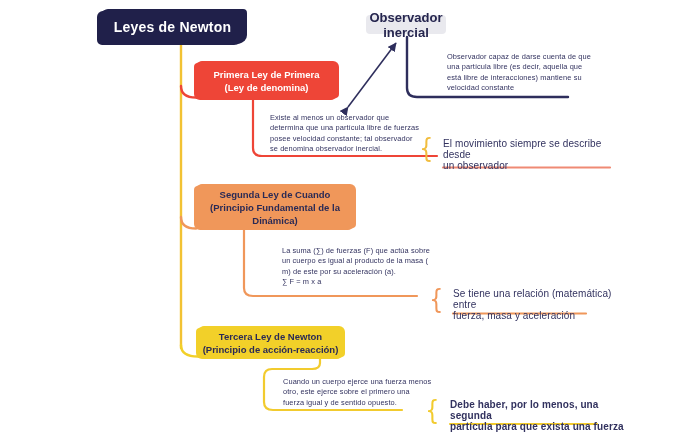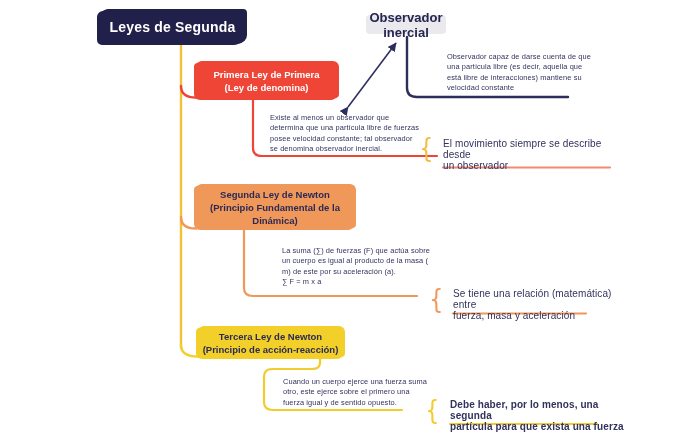--- a/index.html
+++ b/index.html
@@ -69,21 +69,21 @@
     <path d="M 407,37 L 407,88 Q 407,97 417,97 L 568,97" stroke="#2e2e5c" stroke-width="2.4" fill="none" stroke-linecap="round"></path>
 
     <path d="M 244,229 L 244,288 Q 244,296 253,296 L 417,296" stroke="#f0975a" stroke-width="2.2" fill="none" stroke-linecap="round"></path>
     <path d="M 453,313.5 L 586,313.5" stroke="#f0975a" stroke-width="2.2" fill="none" stroke-linecap="round"></path>
 
     <path d="M 320,358 L 320,363 Q 320,369 312,369 L 272,369 Q 264,369 264,377 L 264,402 Q 264,410 273,410 L 402,410" stroke="#f2cb2e" stroke-width="2.2" fill="none" stroke-linecap="round"></path>
     <path d="M 450,424 L 597,424" stroke="#f2cb2e" stroke-width="2.2" fill="none" stroke-linecap="round"></path>
   </svg>
 
   <div class="node title-node">
-    <span>Leyes de Segunda</span>
+    <span>Leyes de Newton</span>
   </div>
 
   <div class="node observer-node">
     <span>Observador inercial</span>
   </div>
   <div class="desc desc-observer">Observador capaz de darse cuenta de que
 una partícula libre (es decir, aquella que
 está libre de interacciones) mantiene su
 velocidad constante</div>
 
@@ -93,36 +93,36 @@
   </div>
   <div class="desc desc-first">Existe al menos un observador que
 determina que una partícula libre de fuerzas
 posee velocidad constante; tal observador
 se denomina observador inercial.</div>
   <span class="brace brace-first">{</span>
   <div class="note note-first">El movimiento siempre se describe desde
 un observador</div>
 
   <div class="node law-node law-second">
-    <span class="law-name">Segunda Ley de Newton</span>
+    <span class="law-name">Segunda Ley de Cuando</span>
     <span class="law-subtitle">(Principio Fundamental de la
 Dinámica)</span>
   </div>
   <div class="desc desc-second">La suma (∑) de fuerzas (F) que actúa sobre
 un cuerpo es igual al producto de la masa (
 m) de este por su aceleración (a).
 ∑ F = m x a</div>
   <span class="brace brace-second">{</span>
   <div class="note note-second">Se tiene una relación (matemática) entre
 fuerza, masa y aceleración</div>
 
   <div class="node law-node law-third">
     <span class="law-name">Tercera Ley de Newton</span>
     <span class="law-subtitle">(Principio de acción-reacción)</span>
   </div>
-  <div class="desc desc-third">Cuando un cuerpo ejerce una fuerza suma
+  <div class="desc desc-third">Cuando un cuerpo ejerce una fuerza menos
 otro, este ejerce sobre el primero una
 fuerza igual y de sentido opuesto.</div>
   <span class="brace brace-third">{</span>
   <div class="note note-third">Debe haber, por lo menos, una segunda
 partícula para que exista una fuerza</div>
 
 </div>
 
 </body></html>

